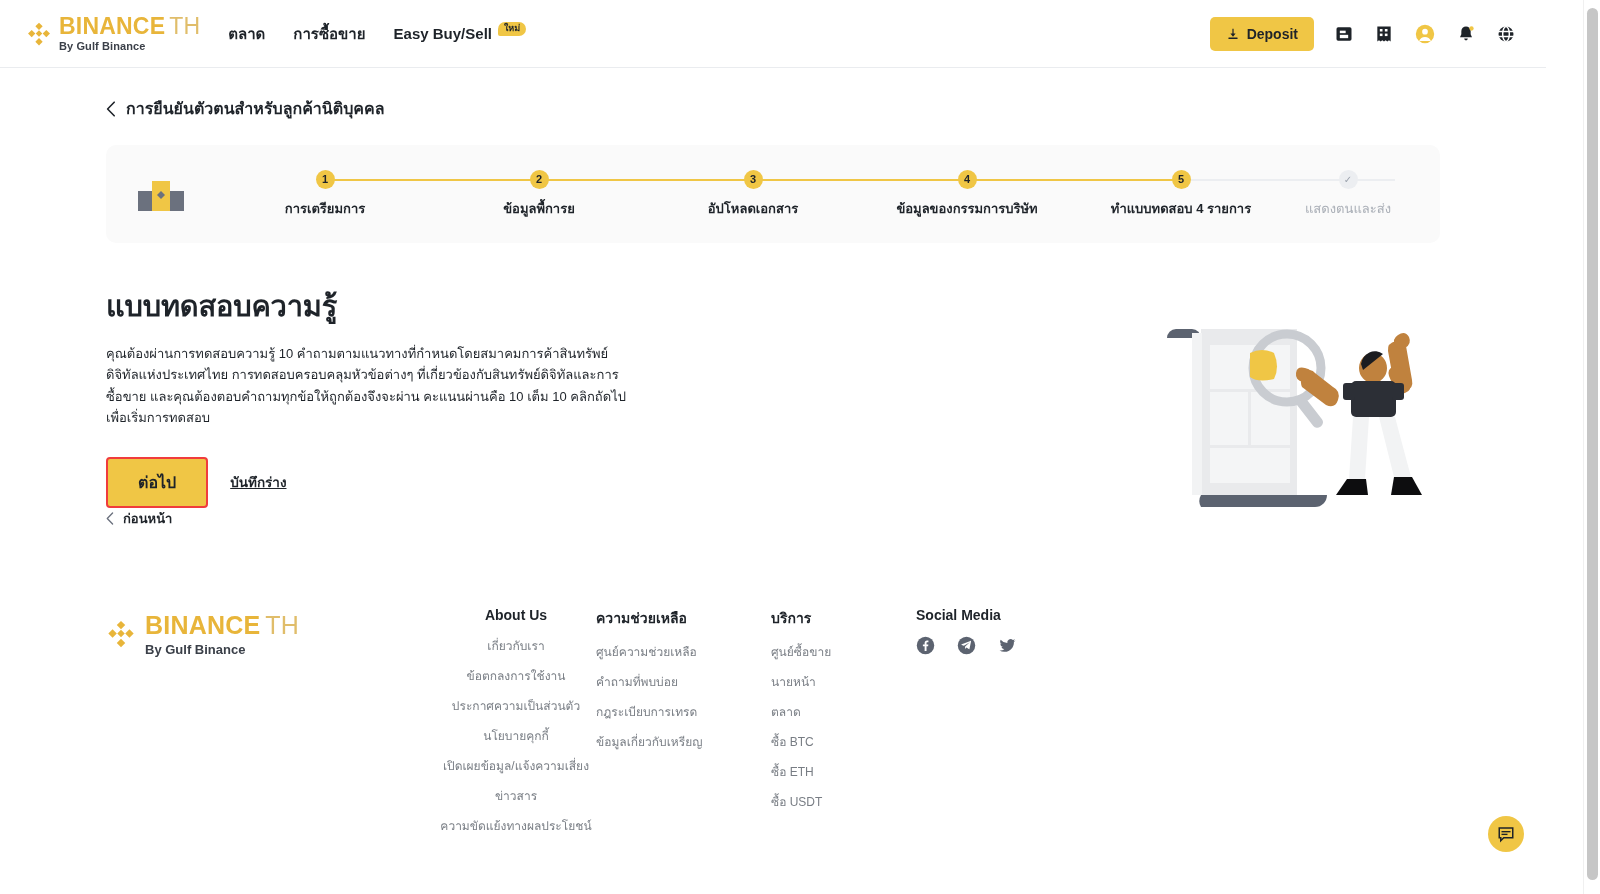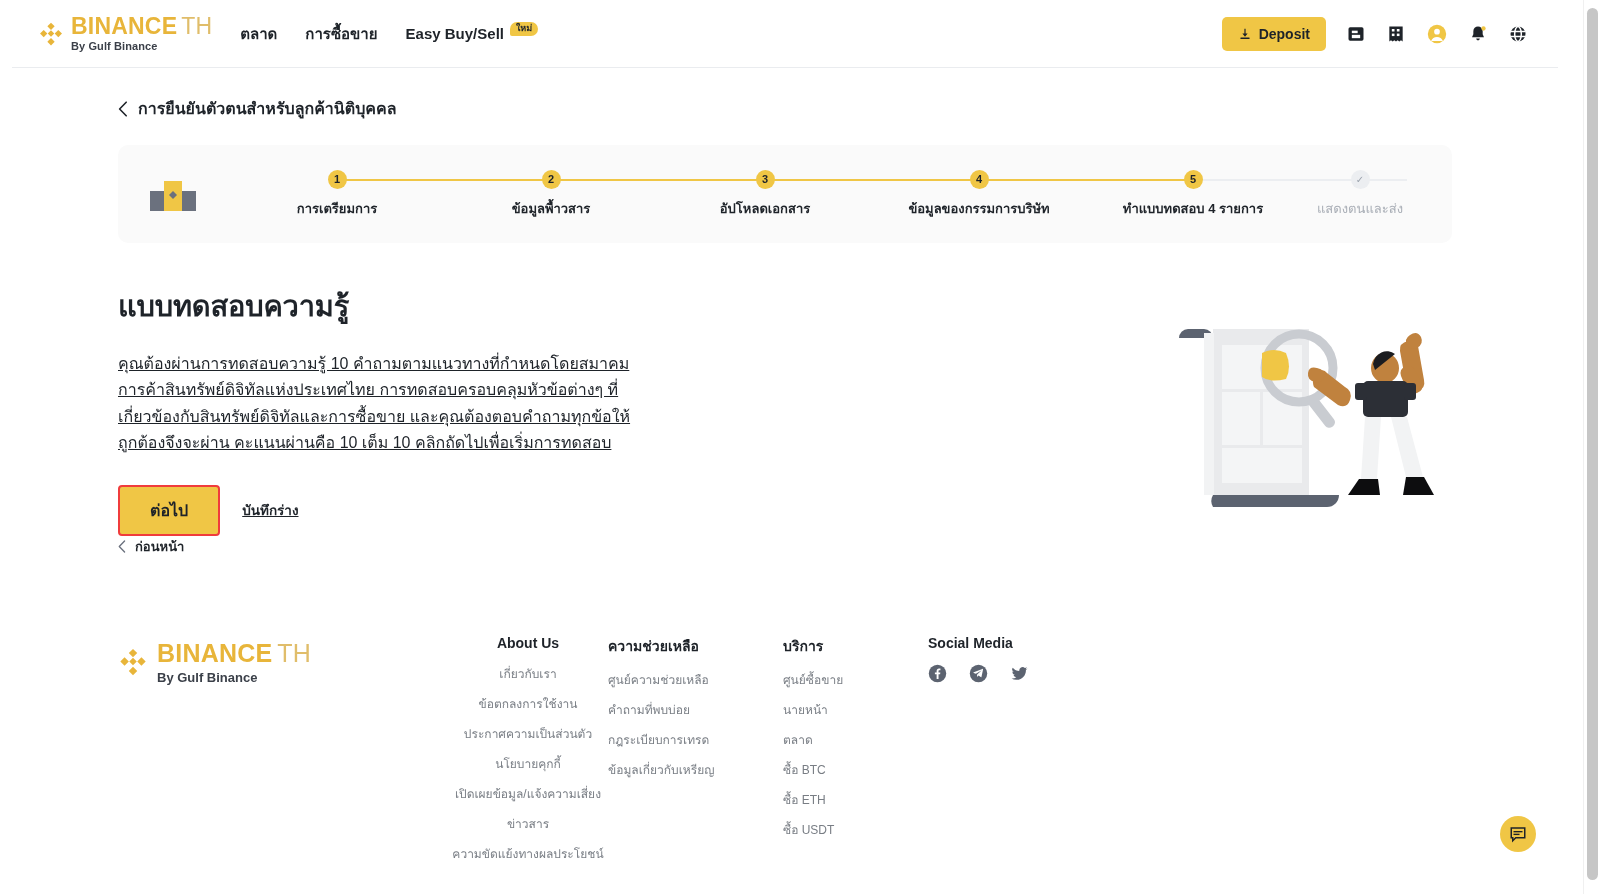--- a/index.html
+++ b/index.html
@@ -11,21 +11,21 @@
     overflow: hidden;
   }
   .page {
     position: relative;
     width: 1600px; height: 894px;
     background: #fff;
   }
   
   .viewport {
     position: absolute;
-    left: 12px; top: 0;
+    left: 0; top: 0;
     width: 1546px; height: 894px;
     overflow: hidden;
     background: #fff;
   }
   
   .header {
     position: relative;
     height: 68px;
     border-bottom: 1px solid #eaecef;
     display: flex;
@@ -102,22 +102,22 @@
   .step .bar {
     position: absolute; top: 9px; height: 2px;
     left: 50%; width: 100%; background: #f0c645; z-index: 1;
   }
   .step .bar.grey { background: #eceef1; }
   .step:last-child .bar { display: none; }
   
   .main { margin: 40px 106px 0 106px; position: relative; }
   .h1 { font-size: 29px; font-weight: bold; color: #1e2329; letter-spacing: -0.2px; }
   .intro {
-    margin-top: 22px; font-size: 16px; line-height: 1.65;
-    color: #1e2329; max-width: 520px; text-decoration: underline;
+    margin-top: 14px; font-size: 13px; line-height: 1.65;
+    color: #1e2329; max-width: 520px;
   }
   .actions { margin-top: 28px; display: flex; align-items: center; gap: 22px; }
   .btn-next {
     background: #f0c645; color: #1e2329;
     border: 2px solid #f03c3c; border-radius: 4px;
     font-size: 16px; font-weight: bold;
     padding: 11px 30px; cursor: pointer;
     font-family: inherit;
   }
   .link-draft {
@@ -285,21 +285,21 @@
 
       <div class="steps">
         <div class="step">
           <div class="bar"></div>
           <div class="step-circle">1</div>
           <div class="step-label">การเตรียมการ</div>
         </div>
         <div class="step">
           <div class="bar"></div>
           <div class="step-circle">2</div>
-          <div class="step-label">ข้อมูลพื้าวสาร</div>
+          <div class="step-label">ข้อมูลพื้การย</div>
         </div>
         <div class="step">
           <div class="bar"></div>
           <div class="step-circle">3</div>
           <div class="step-label">อัปโหลดเอกสาร</div>
         </div>
         <div class="step">
           <div class="bar"></div>
           <div class="step-circle">4</div>
           <div class="step-label">ข้อมูลของกรรมการบริษัท</div>

